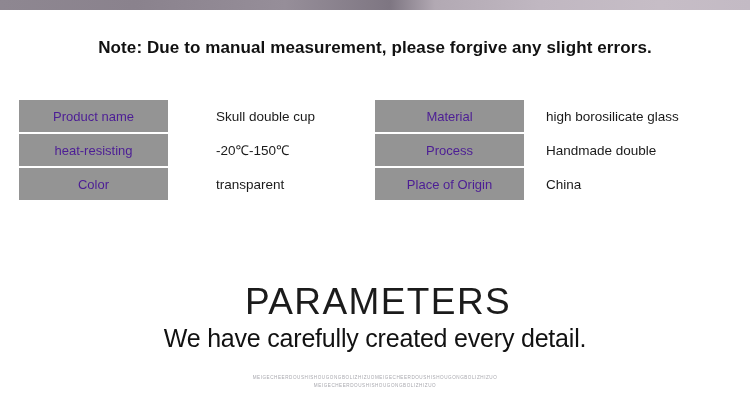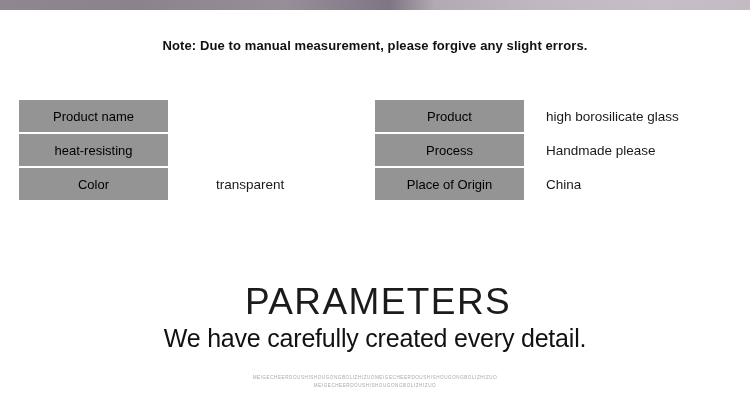--- a/index.html
+++ b/index.html
@@ -33,21 +33,21 @@
         #c3bac4 100%);
   }
 
   
   .note {
     position: absolute;
     left: 0;
     top: 38px;
     width: 750px;
     text-align: center;
-    font-size: 13px;
+    font-size: 17px;
     font-weight: bold;
     color: #111111;
     letter-spacing: 0.1px;
   }
 
   
   .spec-table {
     position: absolute;
     display: flex;
     flex-direction: column;
@@ -56,21 +56,21 @@
   .spec-table.right { left: 375px; top: 100px; }
 
   .spec-row {
     display: flex;
     align-items: center;
     height: 32px;
     margin-bottom: 2px;
   }
   .spec-label {
     background: #949494;
-    color: #000000;
+    color: #4c1d95;
     font-size: 13px;
     display: flex;
     align-items: center;
     justify-content: center;
     height: 32px;
     box-sizing: border-box;
   }
   .spec-table.left  .spec-label { width: 149px; }
   .spec-table.right .spec-label { width: 149px; }
 
@@ -131,38 +131,40 @@
 </head>
 <body>
 
 <div class="top-banner"></div>
 
 <div class="note">Note: Due to manual measurement, please forgive any slight errors.</div>
 
 <div class="spec-table left">
   <div class="spec-row">
     <div class="spec-label">Product name</div>
+    <div class="spec-value">Skull double cup</div>
   </div>
   <div class="spec-row">
     <div class="spec-label">heat-resisting</div>
+    <div class="spec-value">-20℃-150℃</div>
   </div>
   <div class="spec-row">
     <div class="spec-label">Color</div>
     <div class="spec-value">transparent</div>
   </div>
 </div>
 
 <div class="spec-table right">
   <div class="spec-row">
-    <div class="spec-label">Product</div>
+    <div class="spec-label">Material</div>
     <div class="spec-value">high borosilicate glass</div>
   </div>
   <div class="spec-row">
     <div class="spec-label">Process</div>
-    <div class="spec-value">Handmade please</div>
+    <div class="spec-value">Handmade double</div>
   </div>
   <div class="spec-row">
     <div class="spec-label">Place of Origin</div>
     <div class="spec-value">China</div>
   </div>
 </div>
 
 <div class="headline-block">
   <div class="headline-title">PARAMETERS</div>
   <div class="headline-sub">We have carefully created every detail.</div>

